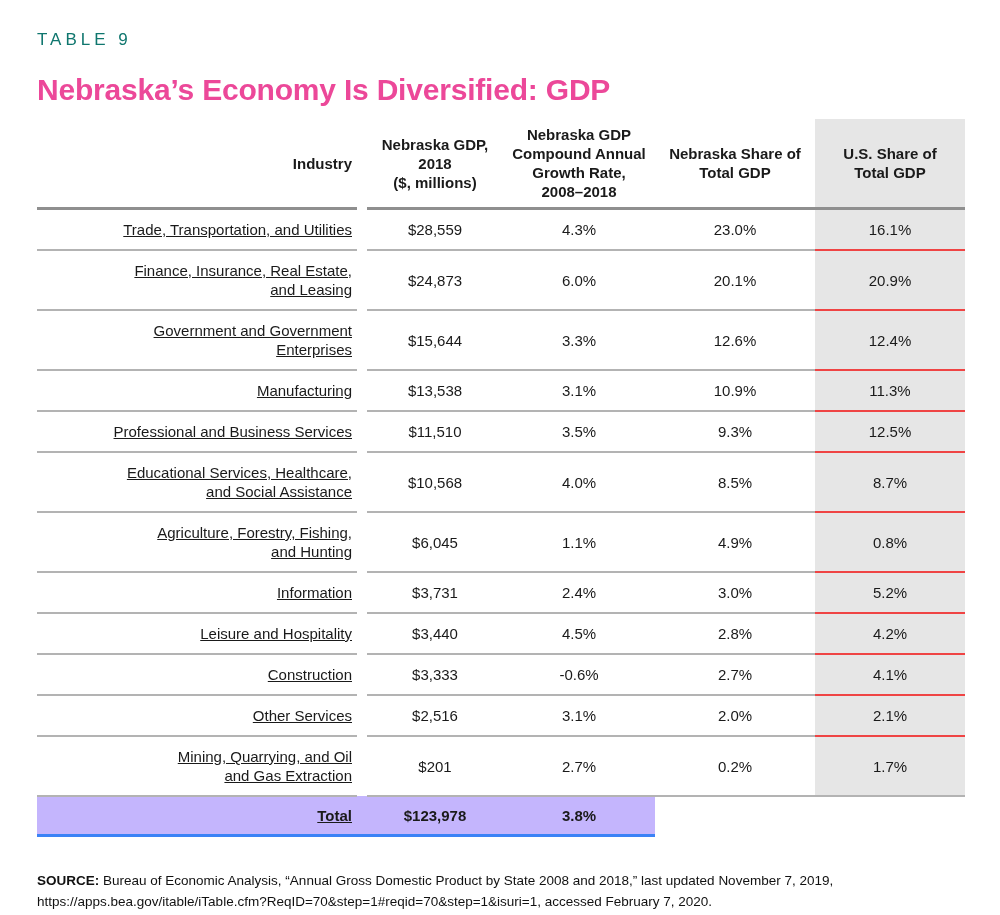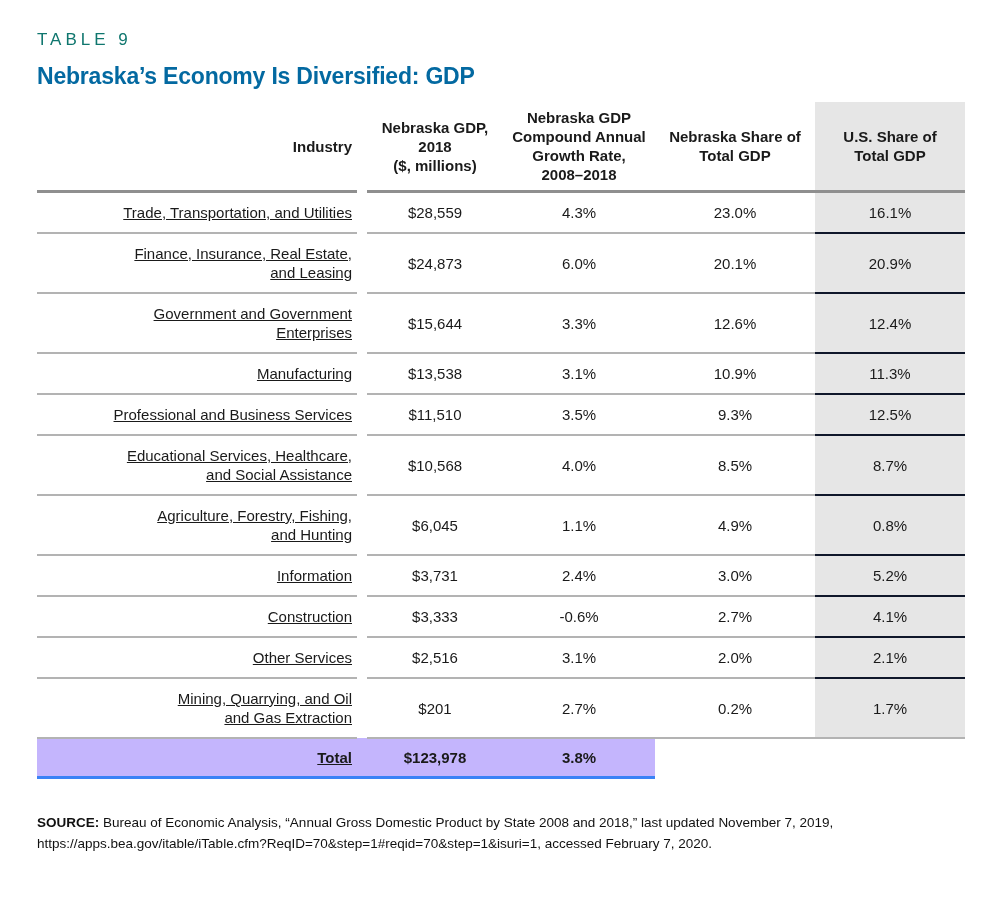--- a/index.html
+++ b/index.html
@@ -17,24 +17,24 @@
     padding: 30px 35px 0 37px;
   }
   .kicker {
     font-size: 17px;
     font-weight: 400;
     letter-spacing: 4px;
     color: #0f766e;
     margin: 0;
   }
   .title {
-    font-size: 23px;
-    font-weight: 700;
-    color: #0369a1;
-    margin: 13px 0 0 0;
+    font-size: 30px;
+    font-weight: 700;
+    color: #ec4899;
+    margin: 23px 0 0 0;
     letter-spacing: -0.2px;
   }
   table.gdp {
     border-collapse: collapse;
     table-layout: fixed;
     width: 928px;
     margin-top: 12px;
   }
   th, td {
     font-size: 15px;
@@ -72,21 +72,21 @@
   td.c-spacer {
     border-bottom: none;
     padding: 0;
   }
   td.c-num {
     text-align: center;
   }
   tbody td.c-us {
     text-align: center;
     background: #e6e6e6;
-    border-bottom: 2px solid #0f172a;
+    border-bottom: 2px solid #ef4444;
   }
   tbody tr:last-child td.c-us {
     border-bottom: 2px solid #b3b3b3;
   }
   tfoot td {
     font-weight: 700;
     background: #c4b5fd;
     border-bottom: 3px solid #3b82f6;
     padding: 9px 2px;
   }
@@ -202,20 +202,28 @@
   </tr>
         <tr>
     <td class="c-ind">Information</td>
     <td class="c-spacer"></td>
     <td class="c-num">$3,731</td>
     <td class="c-num">2.4%</td>
     <td class="c-num">3.0%</td>
     <td class="c-num c-us">5.2%</td>
   </tr>
         <tr>
+    <td class="c-ind">Leisure and Hospitality</td>
+    <td class="c-spacer"></td>
+    <td class="c-num">$3,440</td>
+    <td class="c-num">4.5%</td>
+    <td class="c-num">2.8%</td>
+    <td class="c-num c-us">4.2%</td>
+  </tr>
+        <tr>
     <td class="c-ind">Construction</td>
     <td class="c-spacer"></td>
     <td class="c-num">$3,333</td>
     <td class="c-num">-0.6%</td>
     <td class="c-num">2.7%</td>
     <td class="c-num c-us">4.1%</td>
   </tr>
         <tr>
     <td class="c-ind">Other Services</td>
     <td class="c-spacer"></td>

